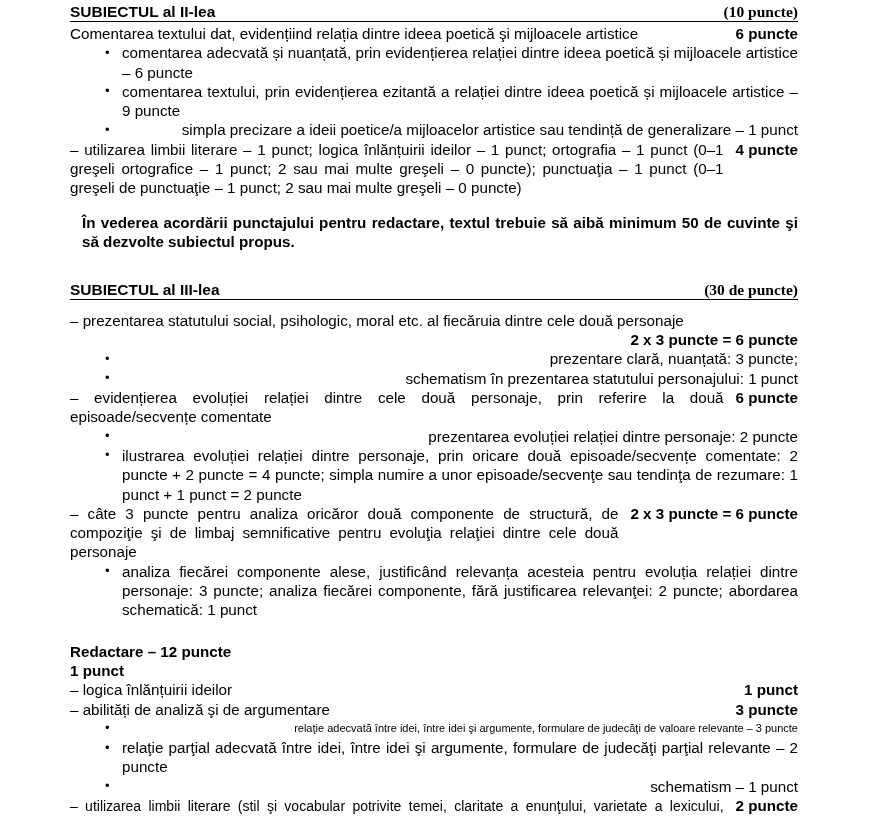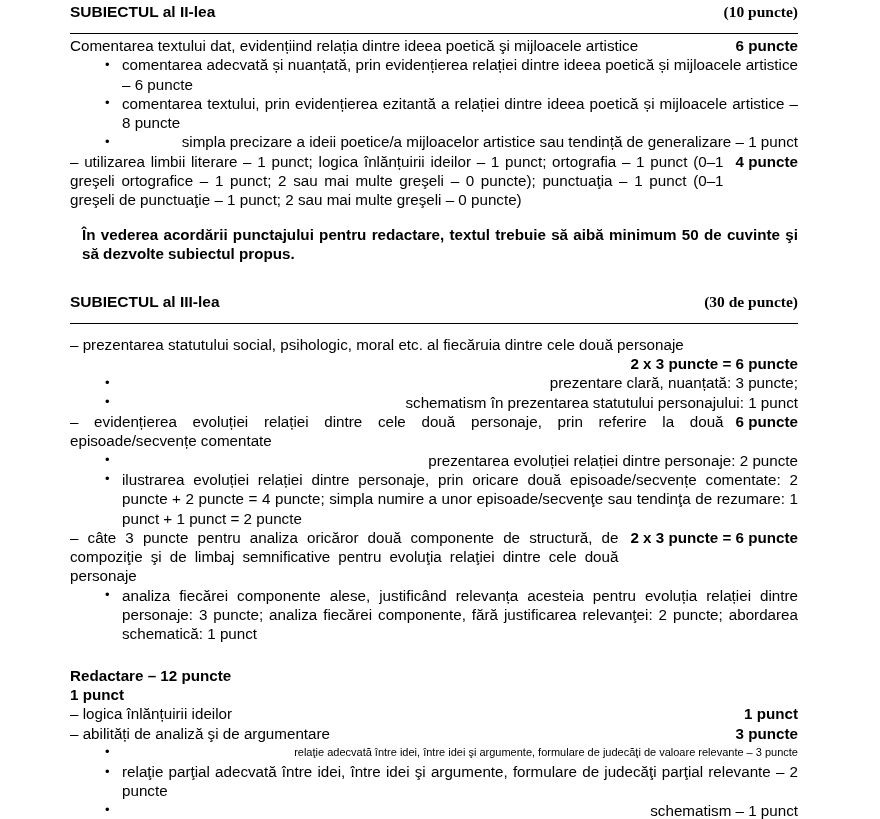--- a/index.html
+++ b/index.html
@@ -30,21 +30,21 @@
 
   
   .section-head {
     display: flex;
     justify-content: space-between;
     align-items: baseline;
     font-weight: bold;
     font-size: 15.5px;
     line-height: 19px;
     border-bottom: 1.6px solid #000;
-    padding-bottom: 12px;
+    padding-bottom: 0px;
     margin-bottom: 2px;
   }
   .section-head .title { white-space: nowrap; }
   .section-head .pts { white-space: nowrap; font-family: Liberation Serif, serif; }
 
   
   .line {
     font-size: 15.2px;
     line-height: 19.3px;
     text-align: justify;
@@ -117,21 +117,21 @@
       <span class="pts">(10 puncte)</span>
     </div>
 
     <div class="row">
       <span class="txt">Comentarea textului dat, evidențiind relația dintre ideea poetică şi mijloacele artistice</span>
       <span class="pts">6 puncte</span>
     </div>
 
     <ul class="bullets">
       <li class="bullet">comentarea adecvată și nuanțată, prin evidențierea relației dintre ideea poetică și mijloacele artistice – 6 puncte</li>
-      <li class="bullet">comentarea textului, prin evidențierea ezitantă a relației dintre ideea poetică și mijloacele artistice – 8 puncte</li>
+      <li class="bullet">comentarea textului, prin evidențierea ezitantă a relației dintre ideea poetică și mijloacele artistice – 9 puncte</li>
       <li class="bullet nojust">simpla precizare a ideii poetice/a mijloacelor artistice sau tendință de generalizare – 1 punct</li>
     </ul>
 
     <div class="row">
       <span class="txt line">– utilizarea limbii literare – 1 punct; logica înlănțuirii ideilor – 1 punct; ortografia – 1 punct (0–1 greşeli ortografice – 1 punct; 2 sau mai multe greşeli – 0 puncte); punctuaţia – 1 punct (0–1 greşeli de punctuaţie – 1 punct; 2 sau mai multe greşeli – 0 puncte)</span>
       <span class="pts">4 puncte</span>
     </div>
 
     <div class="gap-md"></div>
 

